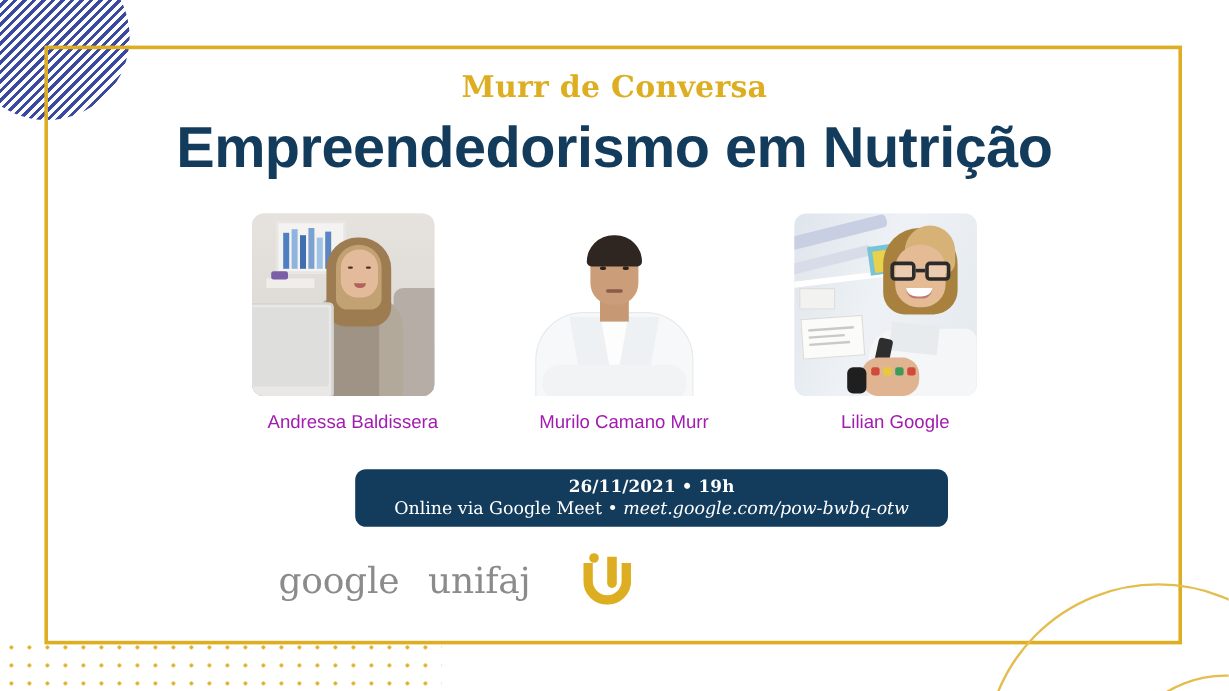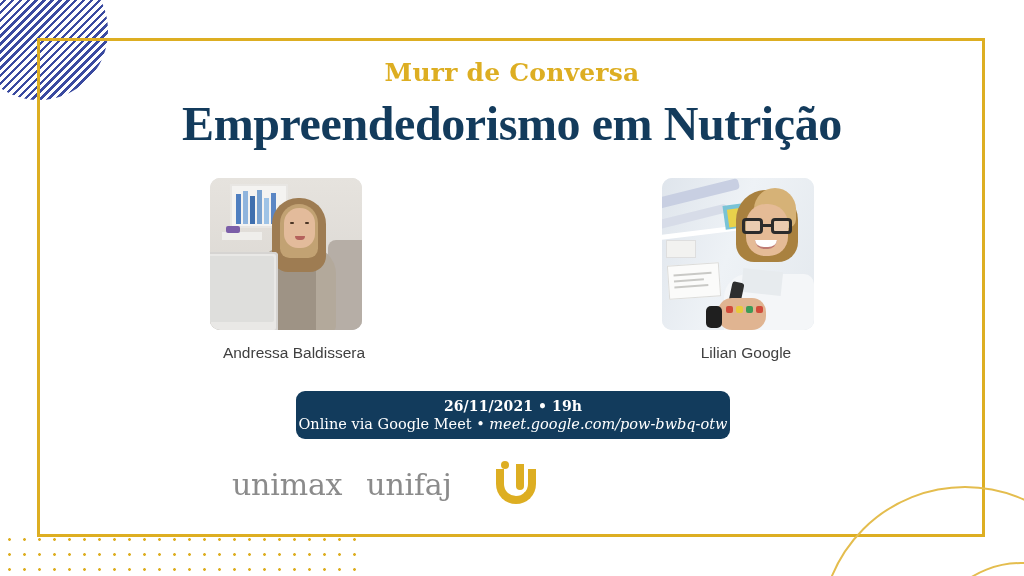--- a/index.html
+++ b/index.html
@@ -50,39 +50,39 @@
   .eyebrow{
     position:absolute; left:0; top:58px; width:1024px;
     text-align:center;
     font-family:"DejaVu Serif", serif;
     font-weight:bold; font-size:25px; letter-spacing:0.2px;
     color:#ddae22;
   }
   .title{
     position:absolute; left:0; top:96px; width:1024px;
     text-align:center;
-    font-family:Liberation Serif, serif;
+    font-family:Liberation Sans, sans-serif;
     font-weight:bold; font-size:48px; letter-spacing:-0.4px;
     color:#133b5c;
     white-space:nowrap;
   }
 
   
   .speakers{
     position:absolute; left:186px; top:178px; width:652px; height:190px;
     display:flex; justify-content:space-between; align-items:flex-start;
   }
   .speaker{ width:200px; display:flex; flex-direction:column; align-items:center; }
   .photo{
     width:152px; height:152px; border-radius:10px; overflow:hidden;
     position:relative; background:#ffffff;
   }
   .photo.plain{ border-radius:0; }
   .speaker-name{
-    margin-top:14px; font-size:15.5px; color:#404040; white-space:nowrap;
+    margin-top:14px; font-size:15.5px; color:#a21caf; white-space:nowrap;
     font-family:"Liberation Sans", sans-serif;
     margin-left:16px;
   }
 
   
   .p1{ background:#dedbd6; }
   .p1 .wall{ position:absolute; inset:0; background:linear-gradient(180deg,#e6e3de,#d8d4cf); }
   .p1 .shelf{ position:absolute; left:20px; top:6px; width:58px; height:44px;
               background:#f4f3f1; border:2px solid #e8e6e3; }
   .p1 .bk{ position:absolute; bottom:2px; width:5px; }
@@ -184,21 +184,21 @@
   .p3 .pen{ position:absolute; left:68px; top:104px; width:12px; height:26px;
            background:#2e2e2e; border-radius:3px; transform:rotate(12deg); }
   .p3 .nail{ position:absolute; top:128px; width:7px; height:7px; border-radius:2px; }
   .p3 .n1{ left:64px; background:#d14b3a; } .p3 .n2{ left:74px; background:#e8c93c; }
   .p3 .n3{ left:84px; background:#3c9b57; } .p3 .n4{ left:94px; background:#d14b3a; }
   .p3 .band{ position:absolute; left:44px; top:128px; width:16px; height:22px;
            background:#1f1f1f; border-radius:5px; }
 
   
   .info-box{
-    position:absolute; left:296px; top:391px; width:434px; height:48px;
+    position:absolute; left:296px; top:391px; width:494px; height:48px;
     background:#123b5c; border-radius:9px;
     display:flex; flex-direction:column; align-items:center; justify-content:center;
     color:#ffffff;
   }
   .info-line1{ font-family:"DejaVu Serif", serif; font-weight:bold; font-size:14px; letter-spacing:.1px; }
   .info-line2{ font-family:"DejaVu Serif", serif; font-size:14.5px; margin-top:2px; white-space:nowrap; }
   .info-link{ font-style:italic;margin-top:12px; }
 
   
   .logos{
@@ -277,20 +277,38 @@
       <div class="eye eyeL"></div>
         <div class="eye eyeR"></div>
         <div class="mouth"></div>
       <div class="laptop">
           <div class="laptop-screen"></div>
         </div>
     </div>
     <div class="speaker-name">Andressa Baldissera</div>
   </div>
 
+  <div class="speaker">
+    <div class="photo plain p2">
+      <div class="coat"></div>
+      <div class="shirt"></div>
+      <div class="lapelL"></div>
+        <div class="lapelR"></div>
+      <div class="arms"></div>
+      <div class="neck"></div>
+      <div class="face"></div>
+      <div class="hair"></div>
+      <div class="brow browL"></div>
+        <div class="brow browR"></div>
+      <div class="eye eyeL"></div>
+        <div class="eye eyeR"></div>
+      <div class="mouth"></div>
+    </div>
+    <div class="speaker-name">Murilo Camano Murr</div>
+  </div>
 
   <div class="speaker">
     <div class="photo p3">
       <div class="bg"></div>
       <div class="light"></div>
         <div class="light2"></div>
       <div class="shelf"></div>
       <div class="bx"></div>
       <div class="paper">
           <i style="top:8px;width:38px"></i>
@@ -324,21 +342,21 @@
 </div>
 
 <div class="info-box">
   <div class="info-line1">26/11/2021 • 19h</div>
   <div class="info-line2">
     <span>Online via Google Meet • </span><span class="info-link">meet.google.com/pow-bwbq-otw</span>
   </div>
 </div>
 
 <div class="logos">
-  <span class="wordmark wm-unifaj">unimax</span>
+  <span class="wordmark wm-unifaj">google</span>
   <span class="wordmark wm-faagroh">unifaj</span>
 
   <div class="unieduk">
     <div class="ue-mark">
       <div class="ue-u"></div>
       <div class="ue-dot"></div>
       <div class="ue-inner"></div>
     </div>
   </div>
 </div>

